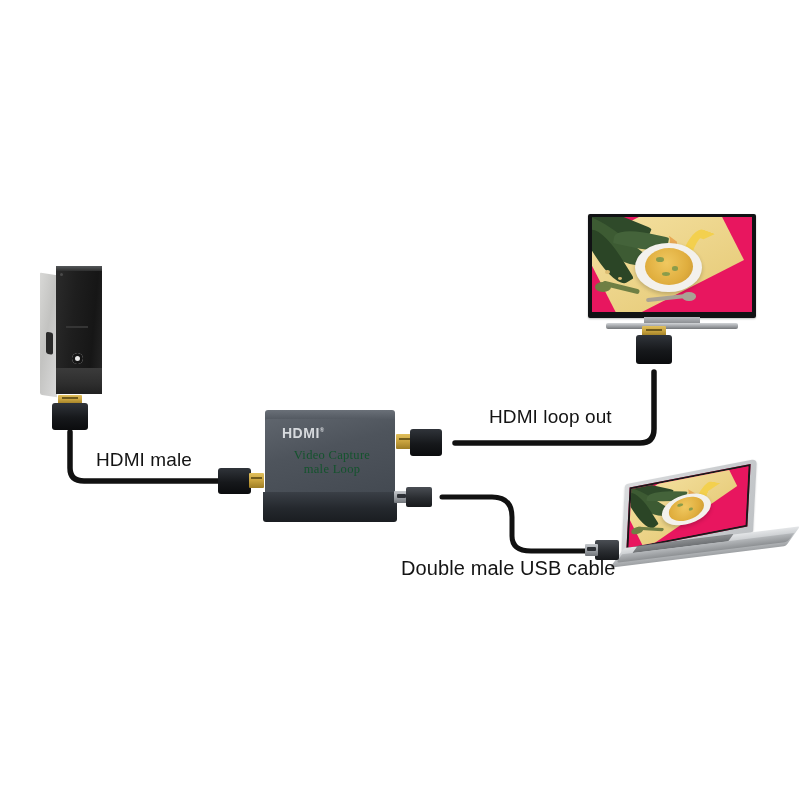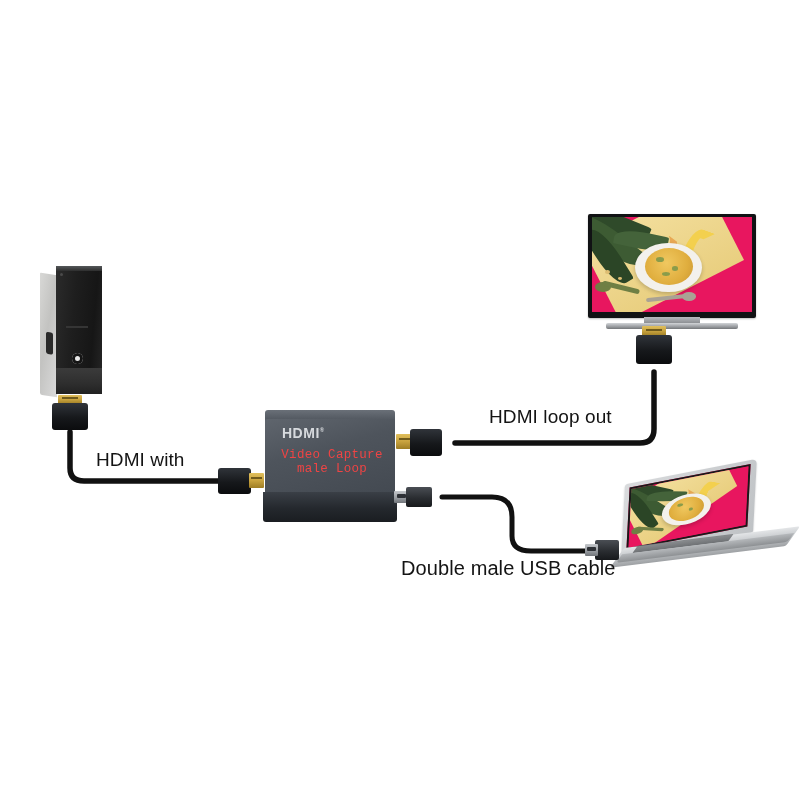--- a/index.html
+++ b/index.html
@@ -287,22 +287,22 @@
     letter-spacing: .5px;
     color: #d7dade;
     line-height: 1;
   }
   .cd-hdmi-logo sup { font-size: 6px; vertical-align: super; }
   .cd-title {
     position: absolute;
     left: 18px; top: 38px;
     width: 108px;
     text-align: center;
-    color: #ef4444;
-    font-family: Liberation Mono, monospace;
+    color: #14532d;
+    font-family: Liberation Serif, serif;
     font-size: 12.5px;
     line-height: 14px;
     letter-spacing: .3px;
   }
 
   
   .hdmi-plug { position: absolute; }
   .hdmi-gold {
     position: absolute;
     background: linear-gradient(180deg, #e0bf5c 0%, #c8a33f 50%, #9e7d24 100%);
@@ -458,17 +458,17 @@
     <div class="hdmi-gold-notch" style="left:3px; top:10px; width:11px; height:2px;"></div>
     <div class="hdmi-shell" style="left:14px; top:1px; width:32px; height:27px;"></div>
   </div>
 
   <div class="usb-plug abs" style="left:394px; top:487px; width:40px; height:20px;">
     <div class="usb-metal" style="left:0; top:4px; width:14px; height:12px;"></div>
     <div class="usb-metal-inner" style="left:3px; top:7px; width:9px; height:4px;"></div>
     <div class="usb-shell" style="left:12px; top:0; width:26px; height:20px;"></div>
   </div>
 
-  <div class="cable-label" id="label-hdmi-input">HDMI with</div>
+  <div class="cable-label" id="label-hdmi-input">HDMI male</div>
   <div class="cable-label" id="label-usb-cable">Double male USB cable</div>
   <div class="cable-label" id="label-hdmi-loop-out">HDMI loop out</div>
 
 </div>
 
 </body></html>

